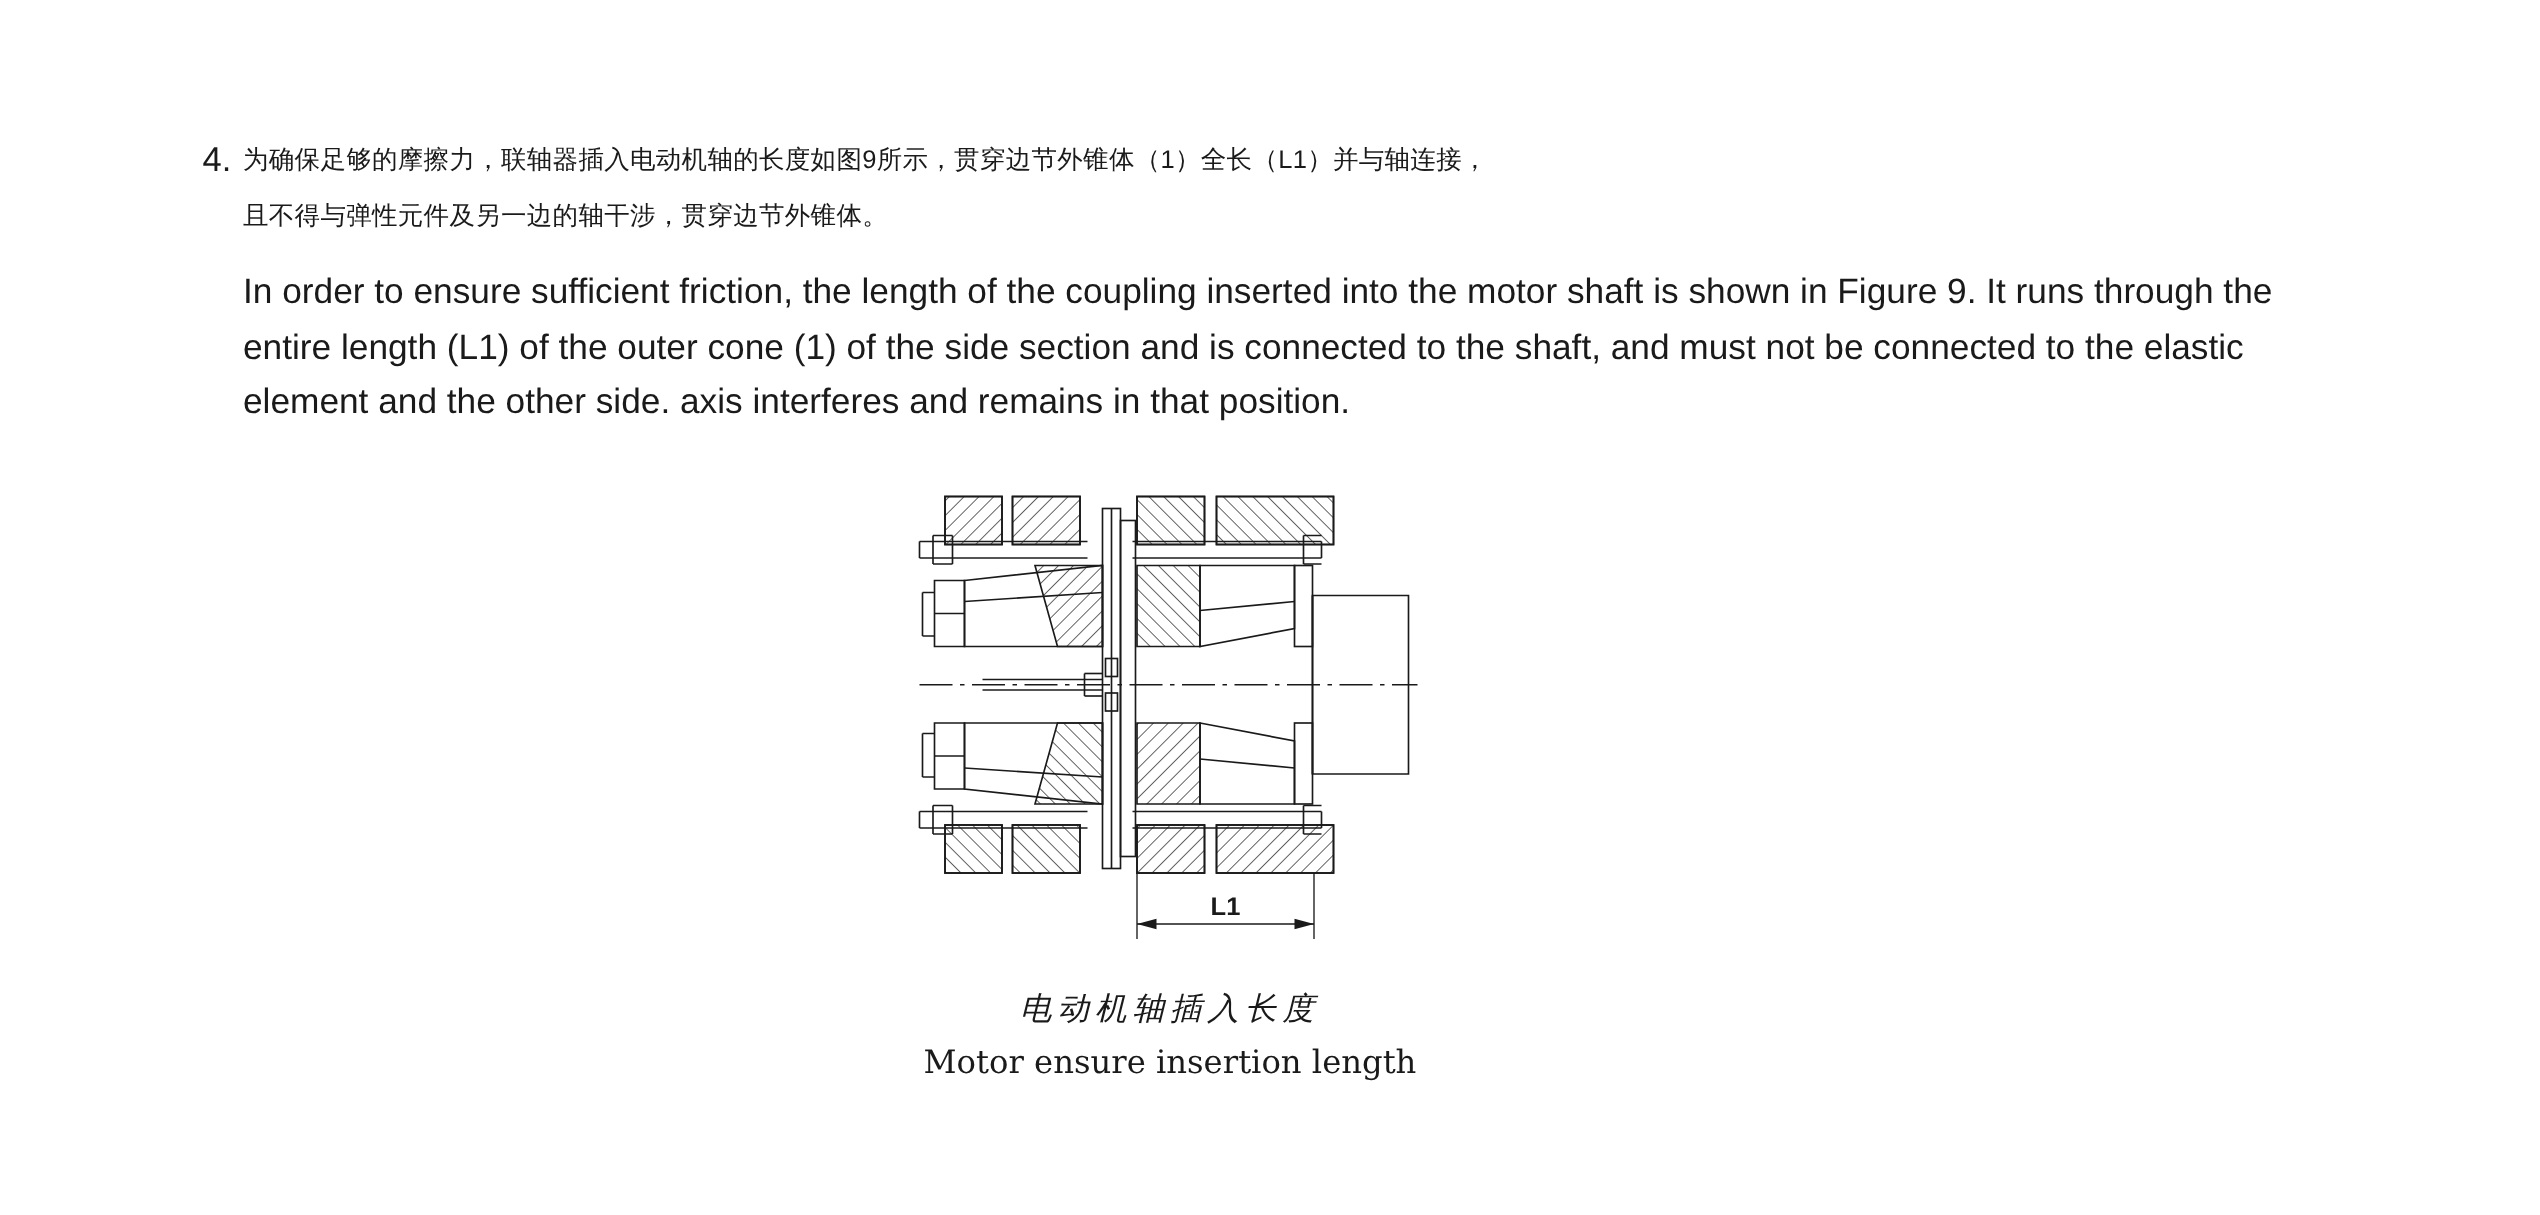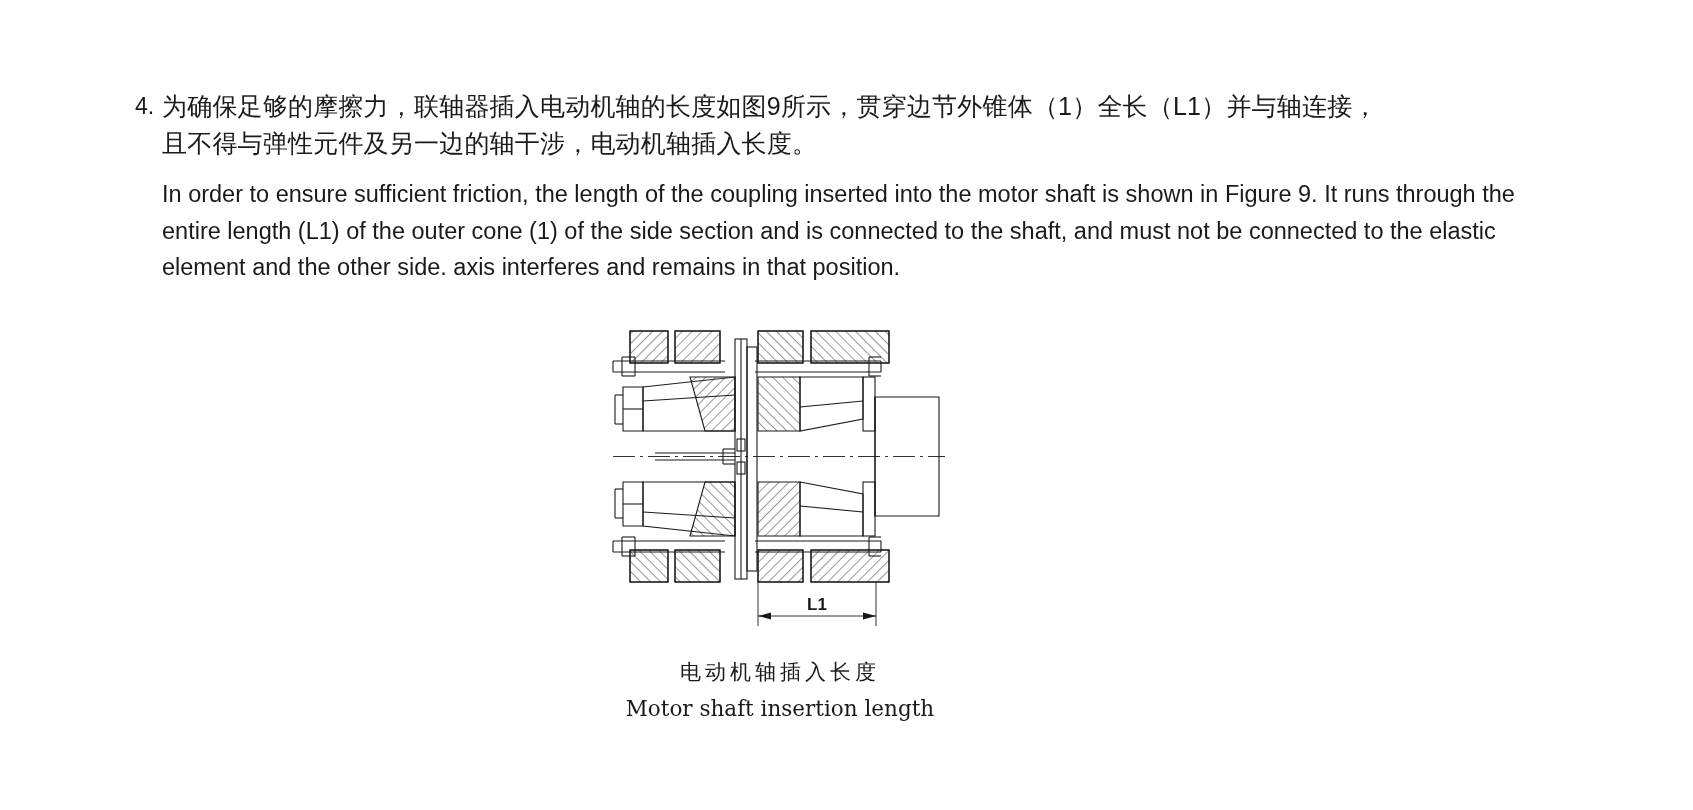--- a/index.html
+++ b/index.html
@@ -37,21 +37,21 @@
     flex: 0 0 auto;
     width: 27px;
     font-size: 23px;
     line-height: 37px;
     color: #1a1a1a;
   }
   .item-body {
     flex: 1 1 auto;
   }
   .zh-line {
-    font-size: 25px;
+    font-size: 17px;
     line-height: 37px;
     letter-spacing: 0.2px;
     color: #1a1a1a;
     white-space: nowrap;
   }
   .en-para {
     font-size: 23.5px;
     line-height: 36.5px;
     color: #1a1a1a;
     margin-top: 14px;
@@ -75,40 +75,41 @@
     top: 655px;
     width: 1560px;
     text-align: center;
   }
   .caption-zh {
     font-family: "DejaVu Serif", serif;
     font-size: 21px;
     letter-spacing: 4px;
     color: #1a1a1a;
     line-height: 34px;
+    font-style: italic;
   }
   .caption-en {
     font-family: "DejaVu Serif", serif;
     font-size: 21.5px;
     color: #1a1a1a;
     line-height: 34px;
     margin-top: 3px;
   }
 </style>
 </head>
 <body>
 
 <div class="page">
 
   <div class="text-block">
     <div class="item-row">
       <div class="item-number">4.</div>
       <div class="item-body">
         <div class="zh-line">为确保足够的摩擦力，联轴器插入电动机轴的长度如图9所示，贯穿边节外锥体（1）全长（L1）并与轴连接，</div>
-        <div class="zh-line">且不得与弹性元件及另一边的轴干涉，电动机轴插入长度。</div>
+        <div class="zh-line">且不得与弹性元件及另一边的轴干涉，贯穿边节外锥体。</div>
         <div class="en-para">In order to ensure sufficient friction, the length of the coupling inserted into the motor shaft is shown in Figure 9. It runs through the entire length (L1) of the outer cone (1) of the side section and is connected to the shaft, and must not be connected to the elastic element and the other side. axis interferes and remains in that position.</div>
       </div>
     </div>
   </div>
 
   <div class="figure">
     <svg width="400" height="320" viewBox="0 0 400 320" fill="none" stroke="#1a1a1a" stroke-width="1.1" shape-rendering="geometricPrecision">
       <defs>
         <pattern id="hatchR" width="7" height="7" patternUnits="userSpaceOnUse" patternTransform="rotate(45)">
           <line x1="0" y1="0" x2="0" y2="7" stroke="#1a1a1a" stroke-width="0.9"></line>
@@ -245,16 +246,16 @@
         <line x1="163" y1="297" x2="281" y2="297" stroke-width="0.9"></line>
         <path d="M 163 297 L 176 293.5 L 176 300.5 Z" fill="#1a1a1a" stroke="none"></path>
         <path d="M 281 297 L 268 293.5 L 268 300.5 Z" fill="#1a1a1a" stroke="none"></path>
         <text x="222" y="291" text-anchor="middle" font-family="Liberation Sans, sans-serif" font-size="17" font-weight="bold" fill="#1a1a1a" stroke="none">L1</text>
       </g>
     </svg>
   </div>
 
   <div class="caption">
     <div class="caption-zh">电动机轴插入长度</div>
-    <div class="caption-en">Motor shaft insertion length</div>
+    <div class="caption-en">Motor ensure insertion length</div>
   </div>
 
 </div>
 
 </body></html>

